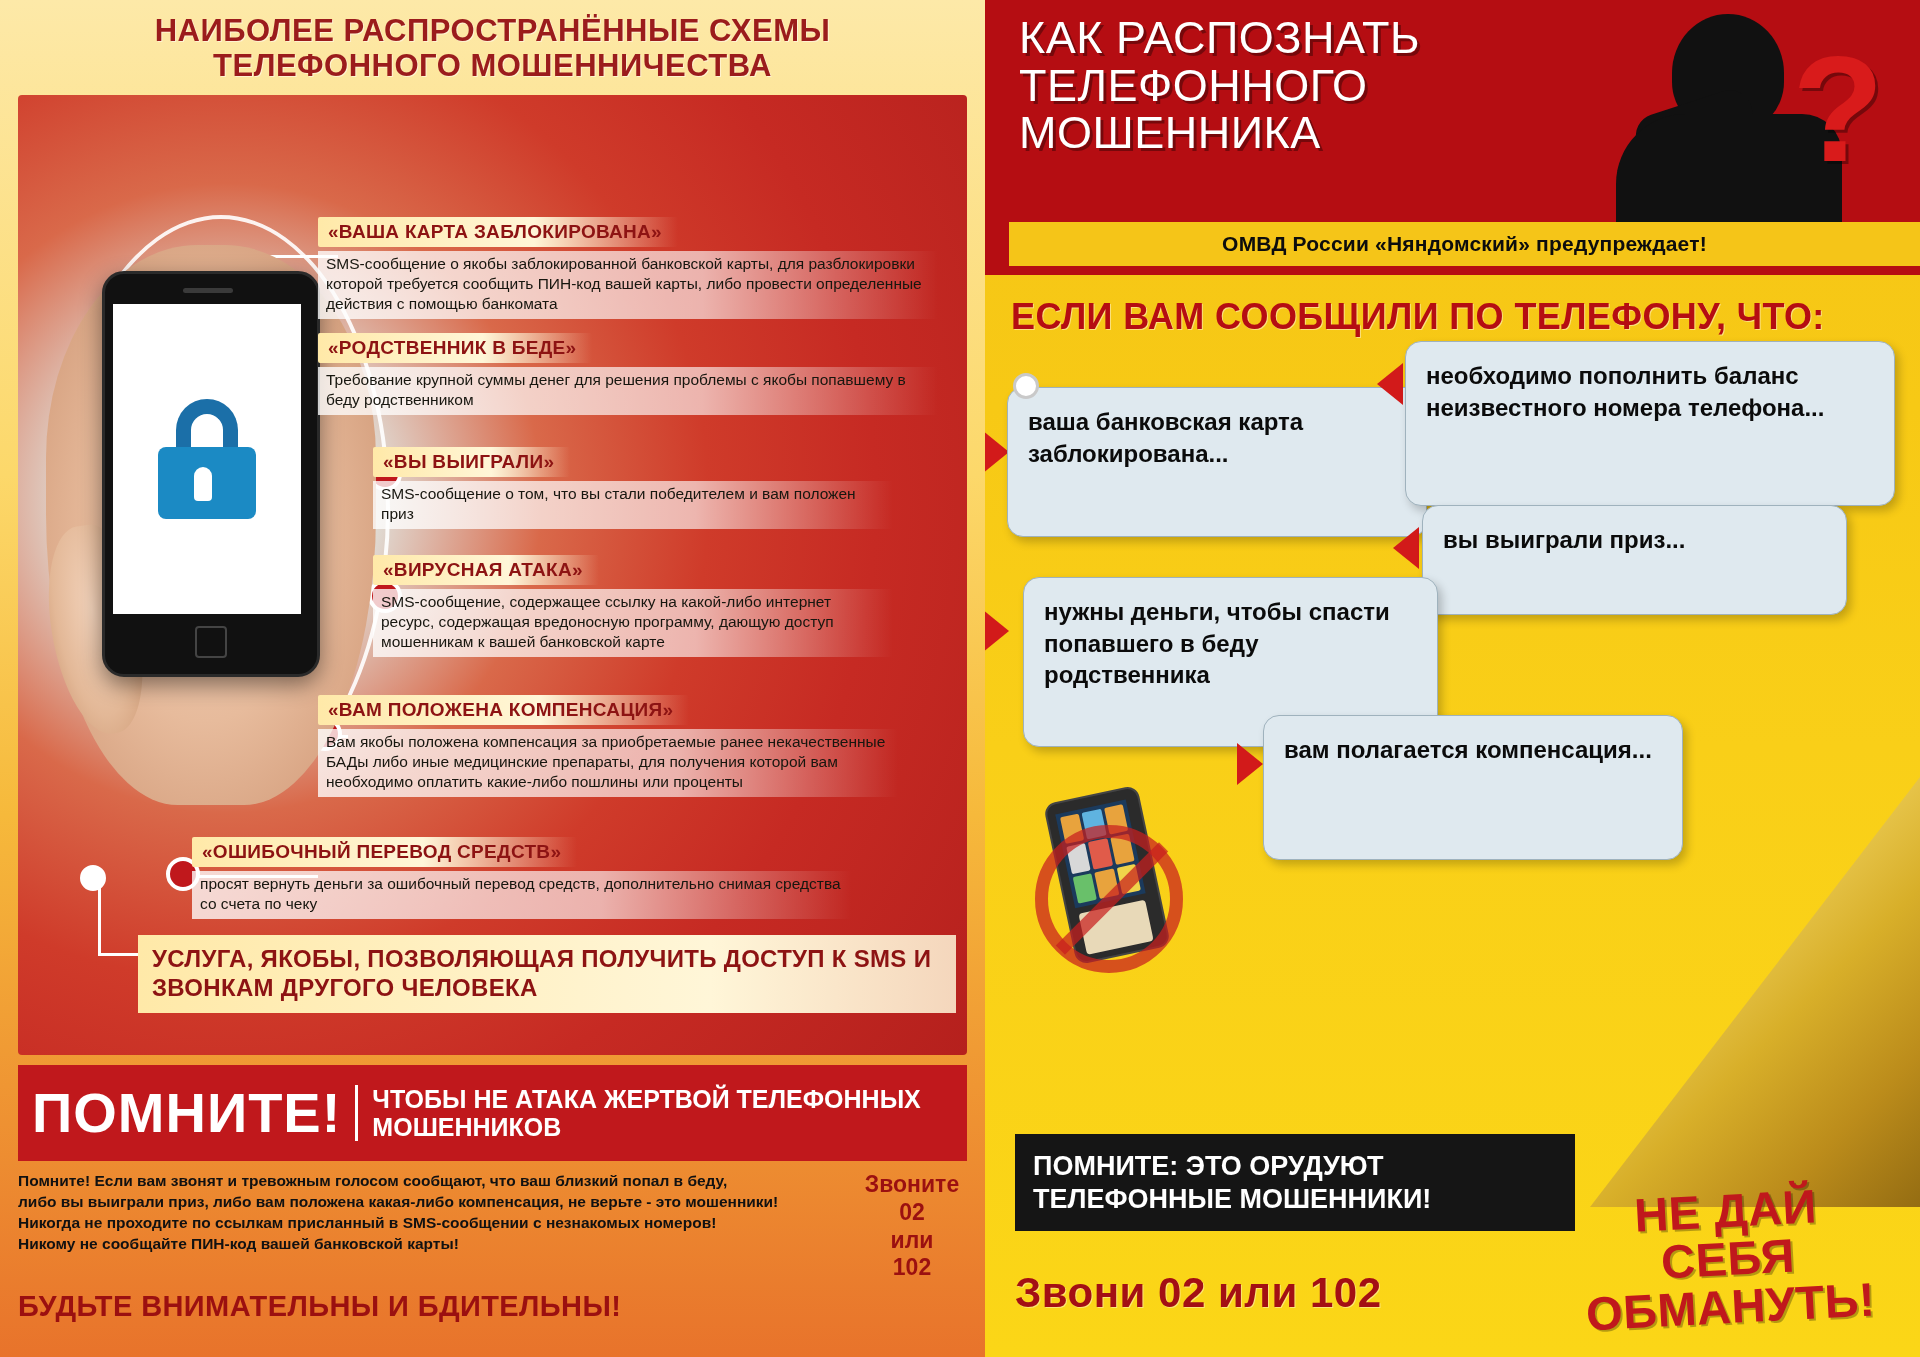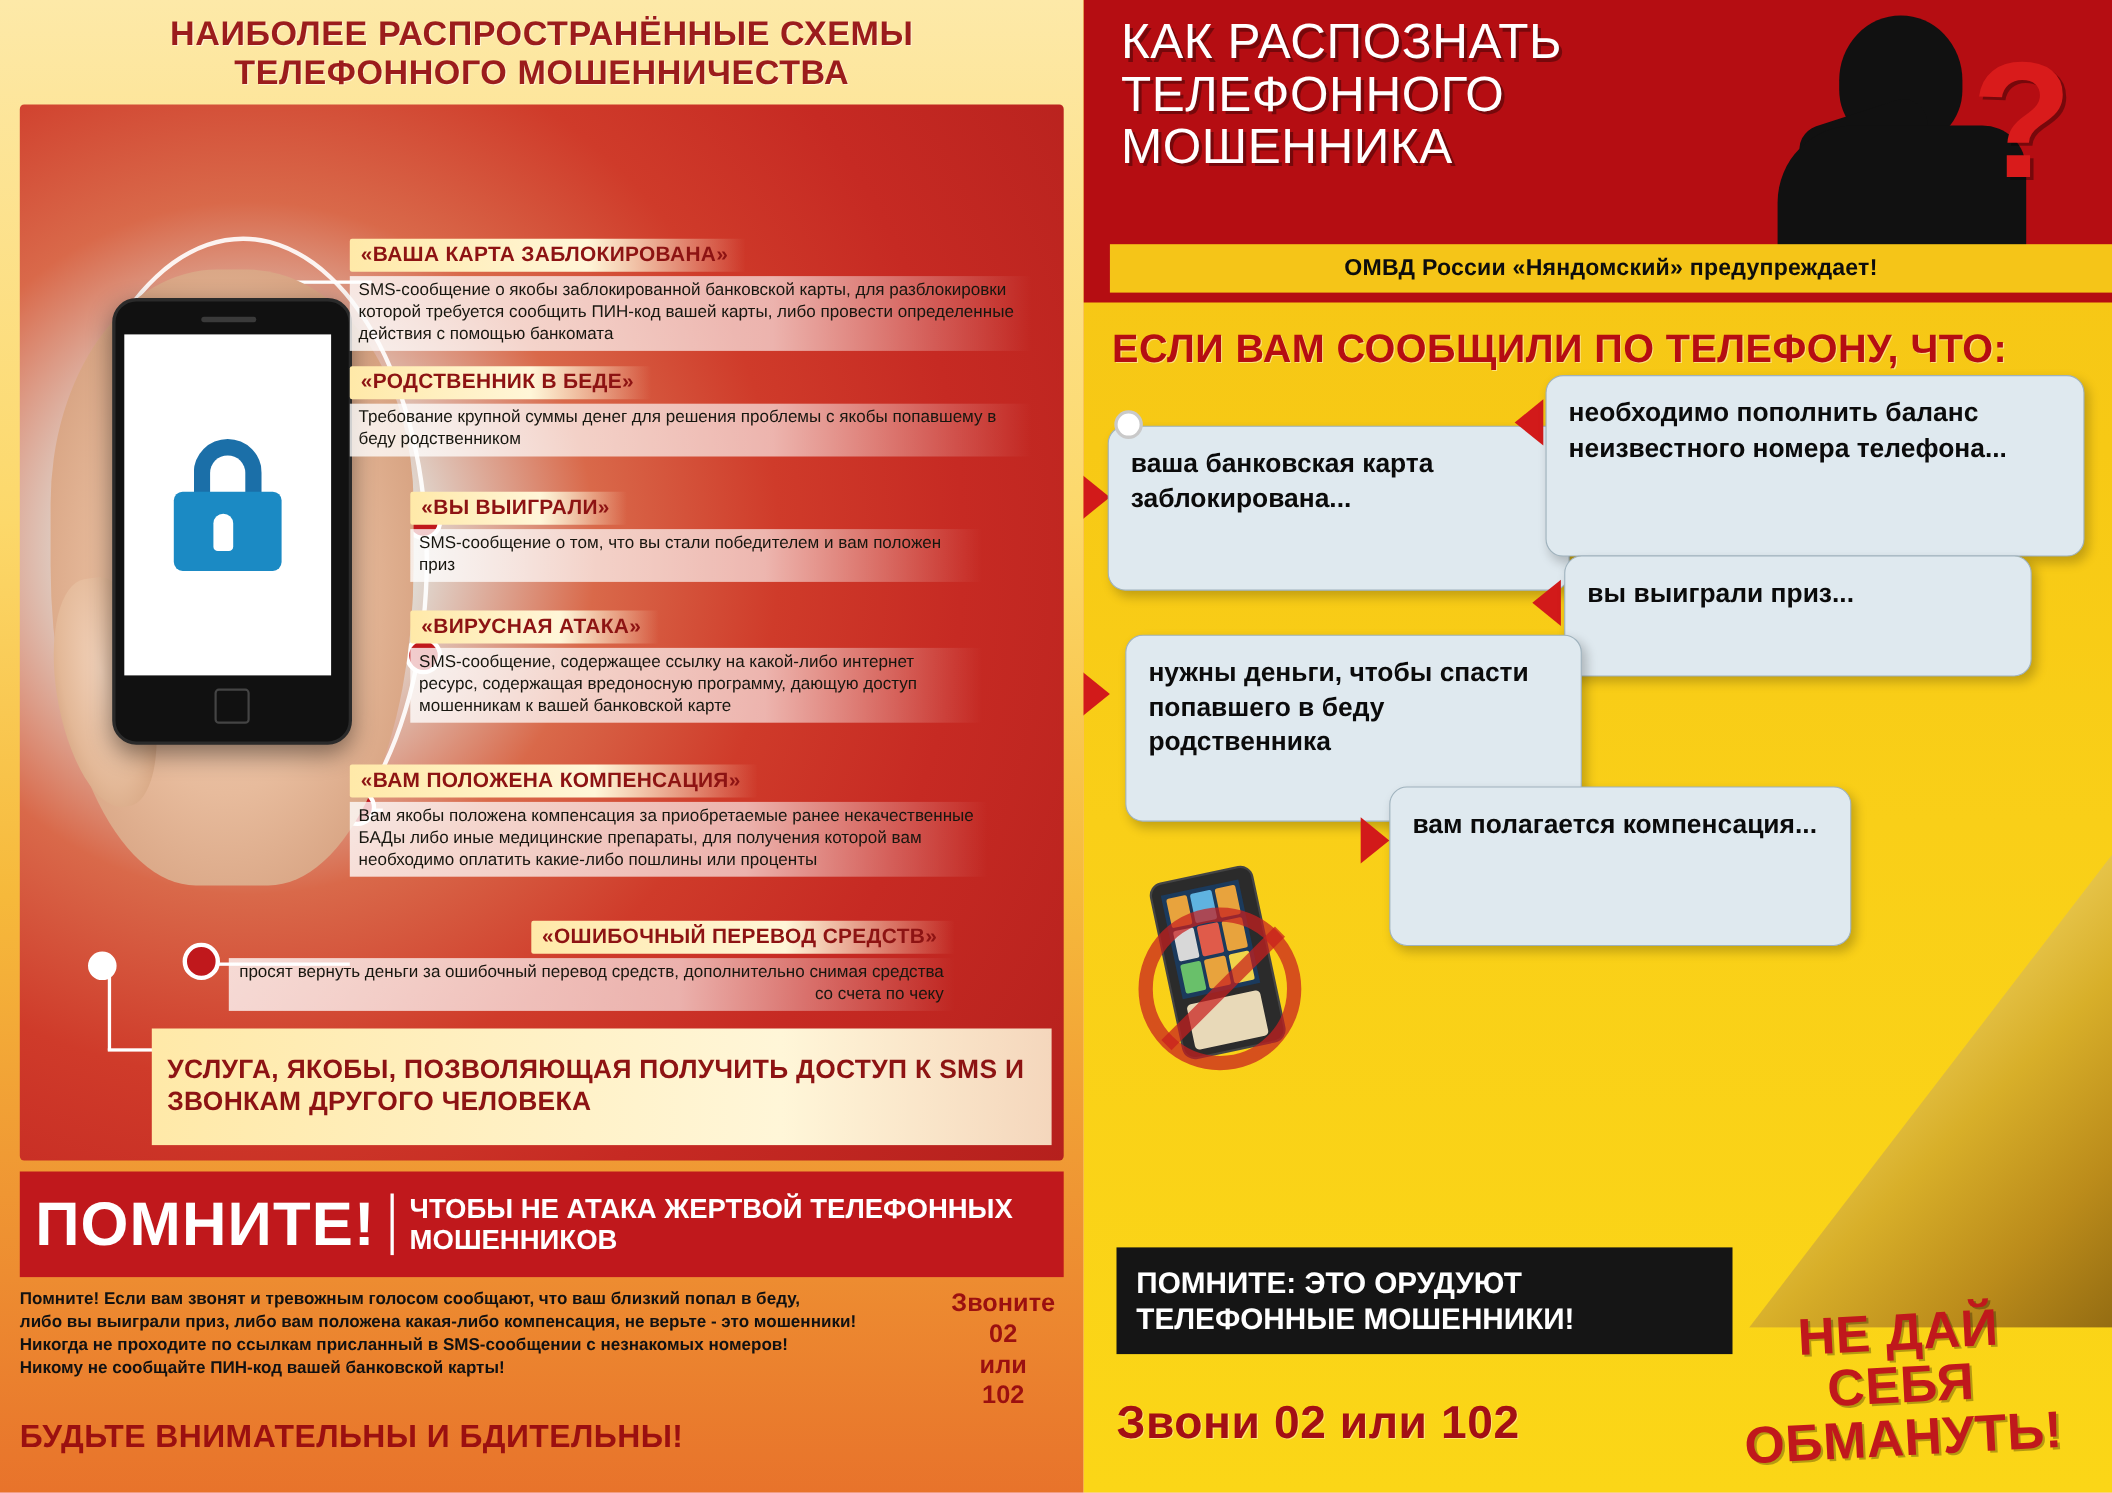--- a/index.html
+++ b/index.html
@@ -179,21 +179,21 @@
   .banner-last {
     position: absolute;
     left: 120px;
     top: 840px;
     width: 790px;
     background: linear-gradient(90deg,#ffe9a8 0%, #fff6d8 70%, rgba(255,246,216,.85) 100%);
     color: #8d1313;
     font-weight: bold;
     font-size: 24px;
     line-height: 1.2;
-    padding: 24px 14px;
+    padding: 10px 14px;
     letter-spacing: .3px;
   }
 
   .remember-bar {
     margin: 10px 18px 0 18px;
     height: 96px;
     background: #c0181c;
     display: flex;
     align-items: center;
     gap: 14px;
@@ -521,21 +521,21 @@
       <div class="item" style="top:460px; left:355px; width:520px;">
         <div class="item-head">«ВИРУСНАЯ АТАКА»</div>
         <div class="item-text">SMS-сообщение, содержащее ссылку на какой-либо интернет ресурс, содержащая вредоносную программу, дающую доступ мошенникам к вашей банковской карте</div>
       </div>
 
       <div class="item" style="top:600px; left:300px; width:580px;">
         <div class="item-head">«ВАМ ПОЛОЖЕНА КОМПЕНСАЦИЯ»</div>
         <div class="item-text">Вам якобы положена компенсация за приобретаемые ранее некачественные БАДы либо иные медицинские препараты, для получения которой вам необходимо оплатить какие-либо пошлины или проценты</div>
       </div>
 
-      <div class="item" style="top:742px; left:190px; width:660px;text-align:right;">
+      <div class="item" style="top:742px; left:174px; width:660px;">
         <div class="item-head">«ОШИБОЧНЫЙ ПЕРЕВОД СРЕДСТВ»</div>
         <div class="item-text">просят вернуть деньги за ошибочный перевод средств, дополнительно снимая средства со счета по чеку</div>
       </div>
 
       <div class="banner-last">УСЛУГА, ЯКОБЫ, ПОЗВОЛЯЮЩАЯ ПОЛУЧИТЬ ДОСТУП К SMS И ЗВОНКАМ ДРУГОГО ЧЕЛОВЕКА</div>
     </div>
 
     <div class="remember-bar">
       <div class="remember-word">ПОМНИТЕ!</div>
       <div class="remember-sub">ЧТОБЫ НЕ АТАКА ЖЕРТВОЙ ТЕЛЕФОННЫХ МОШЕННИКОВ</div>

